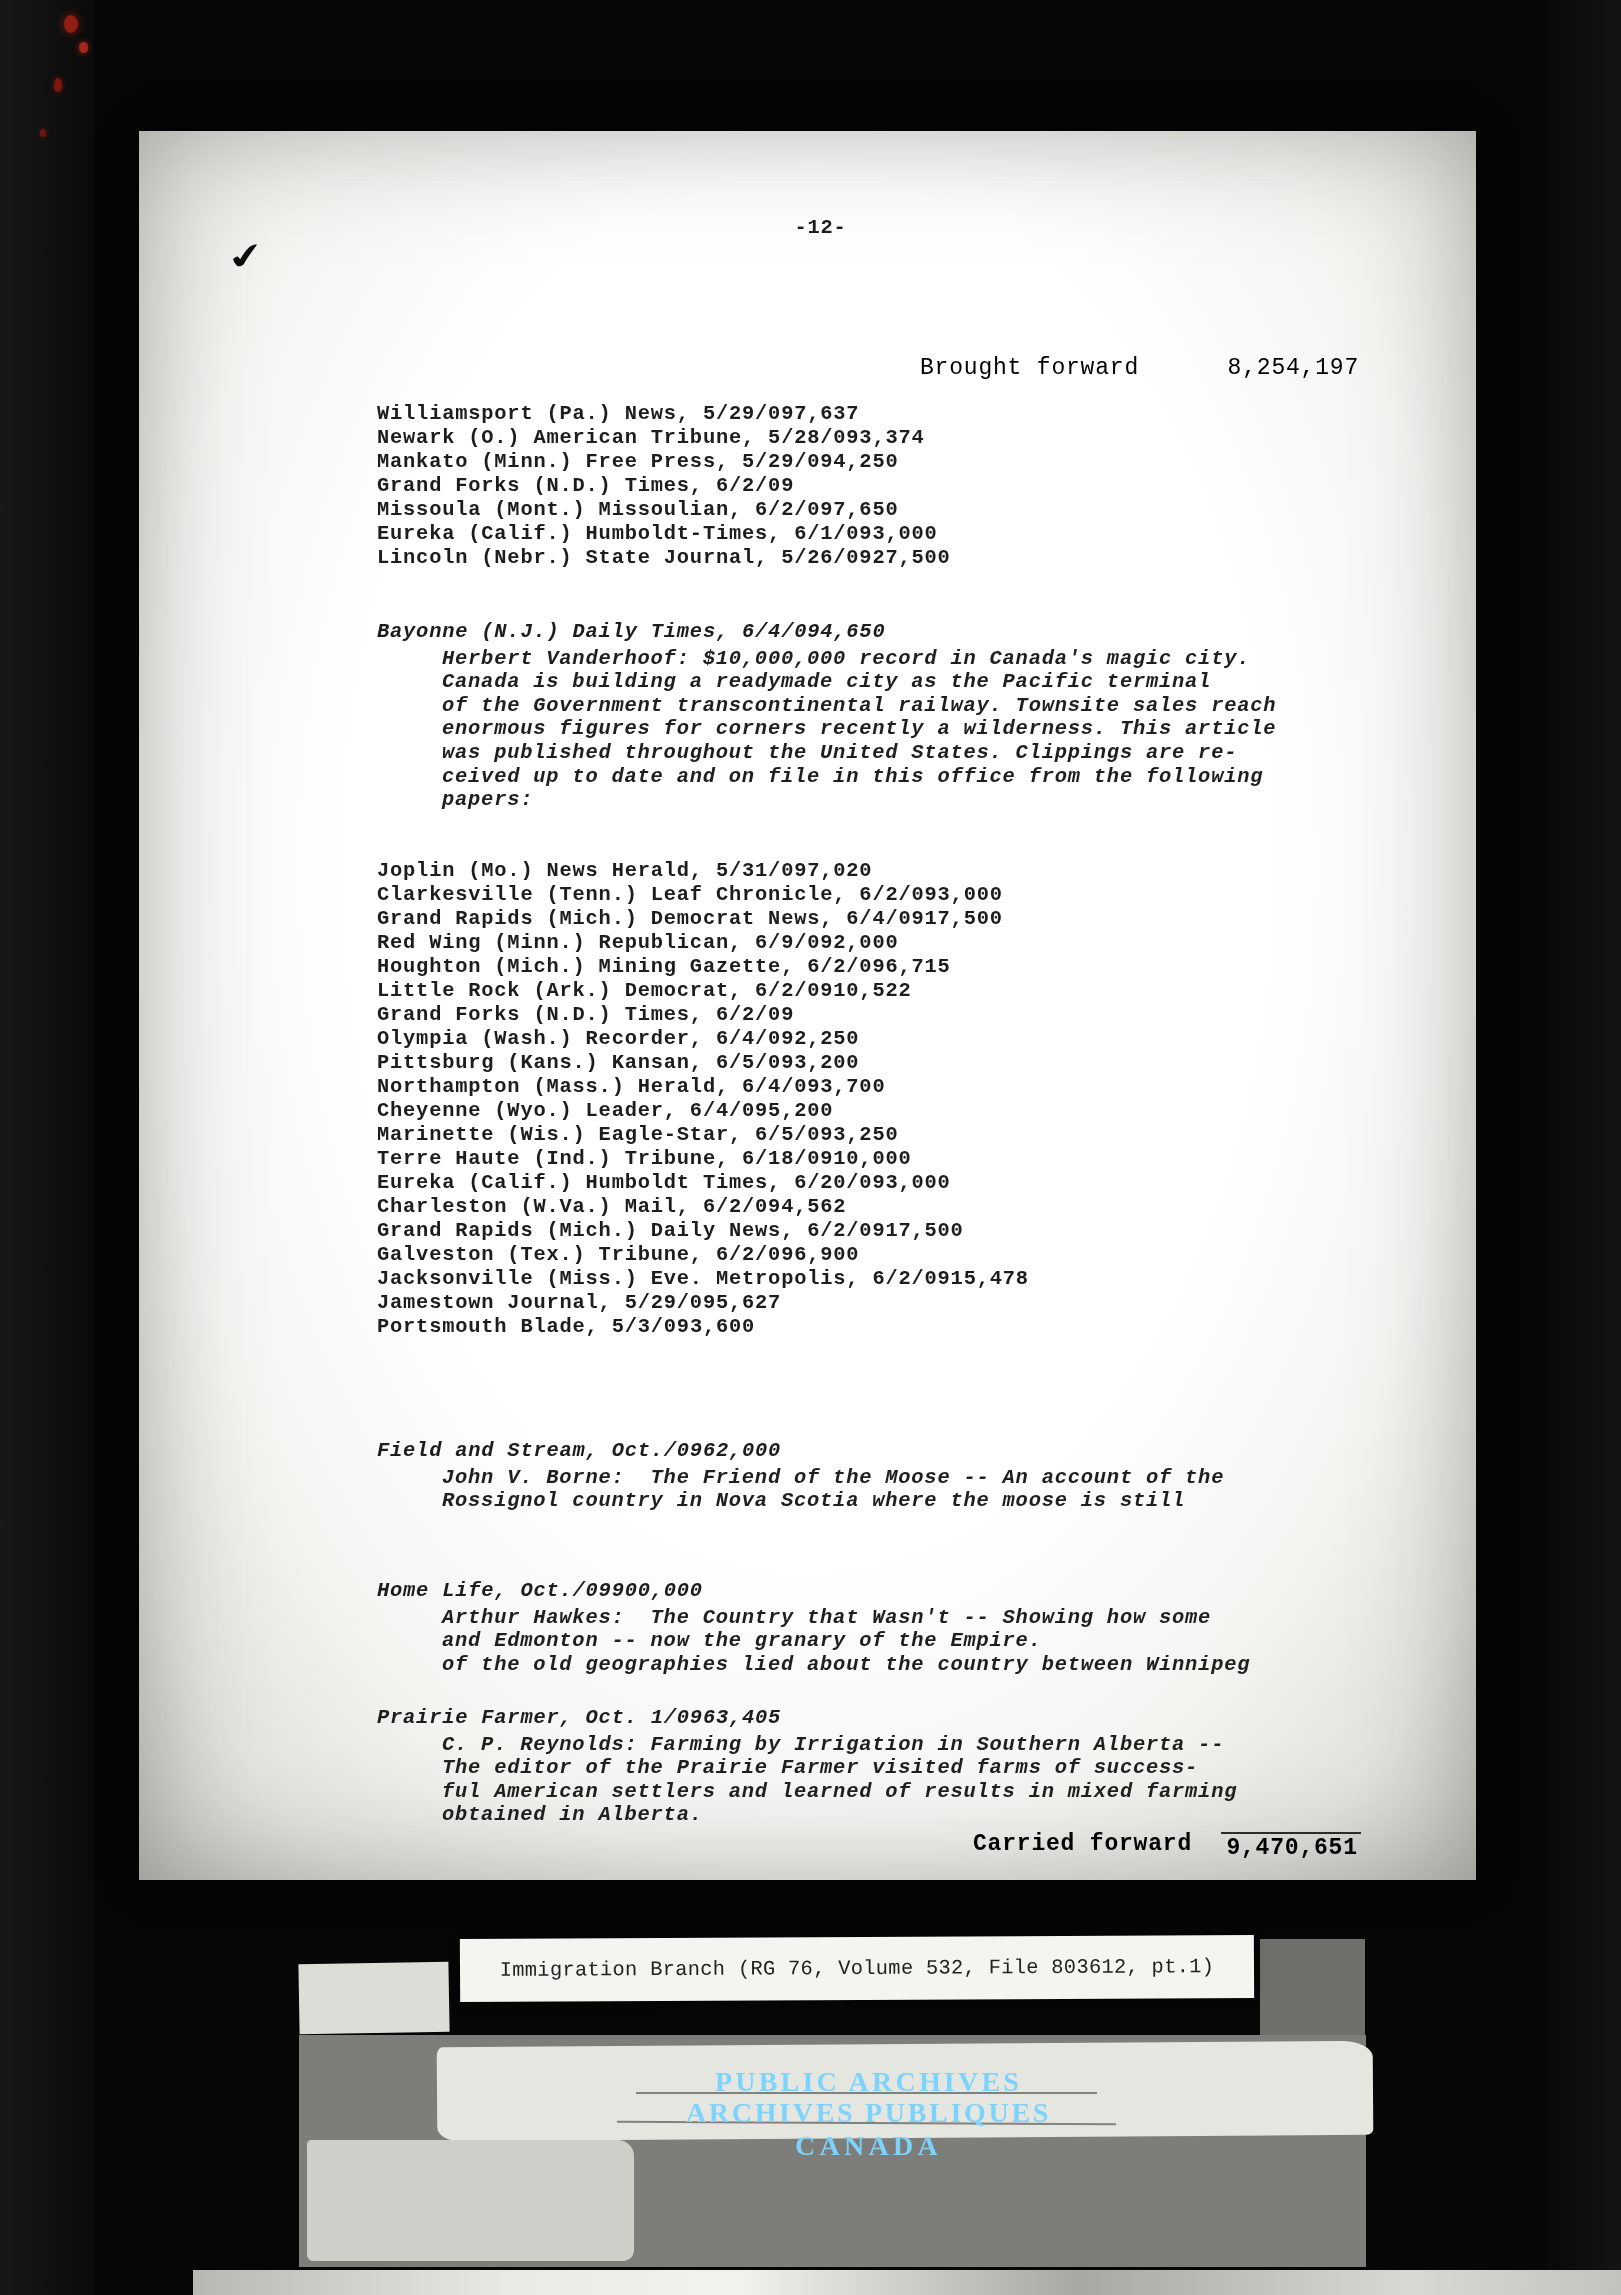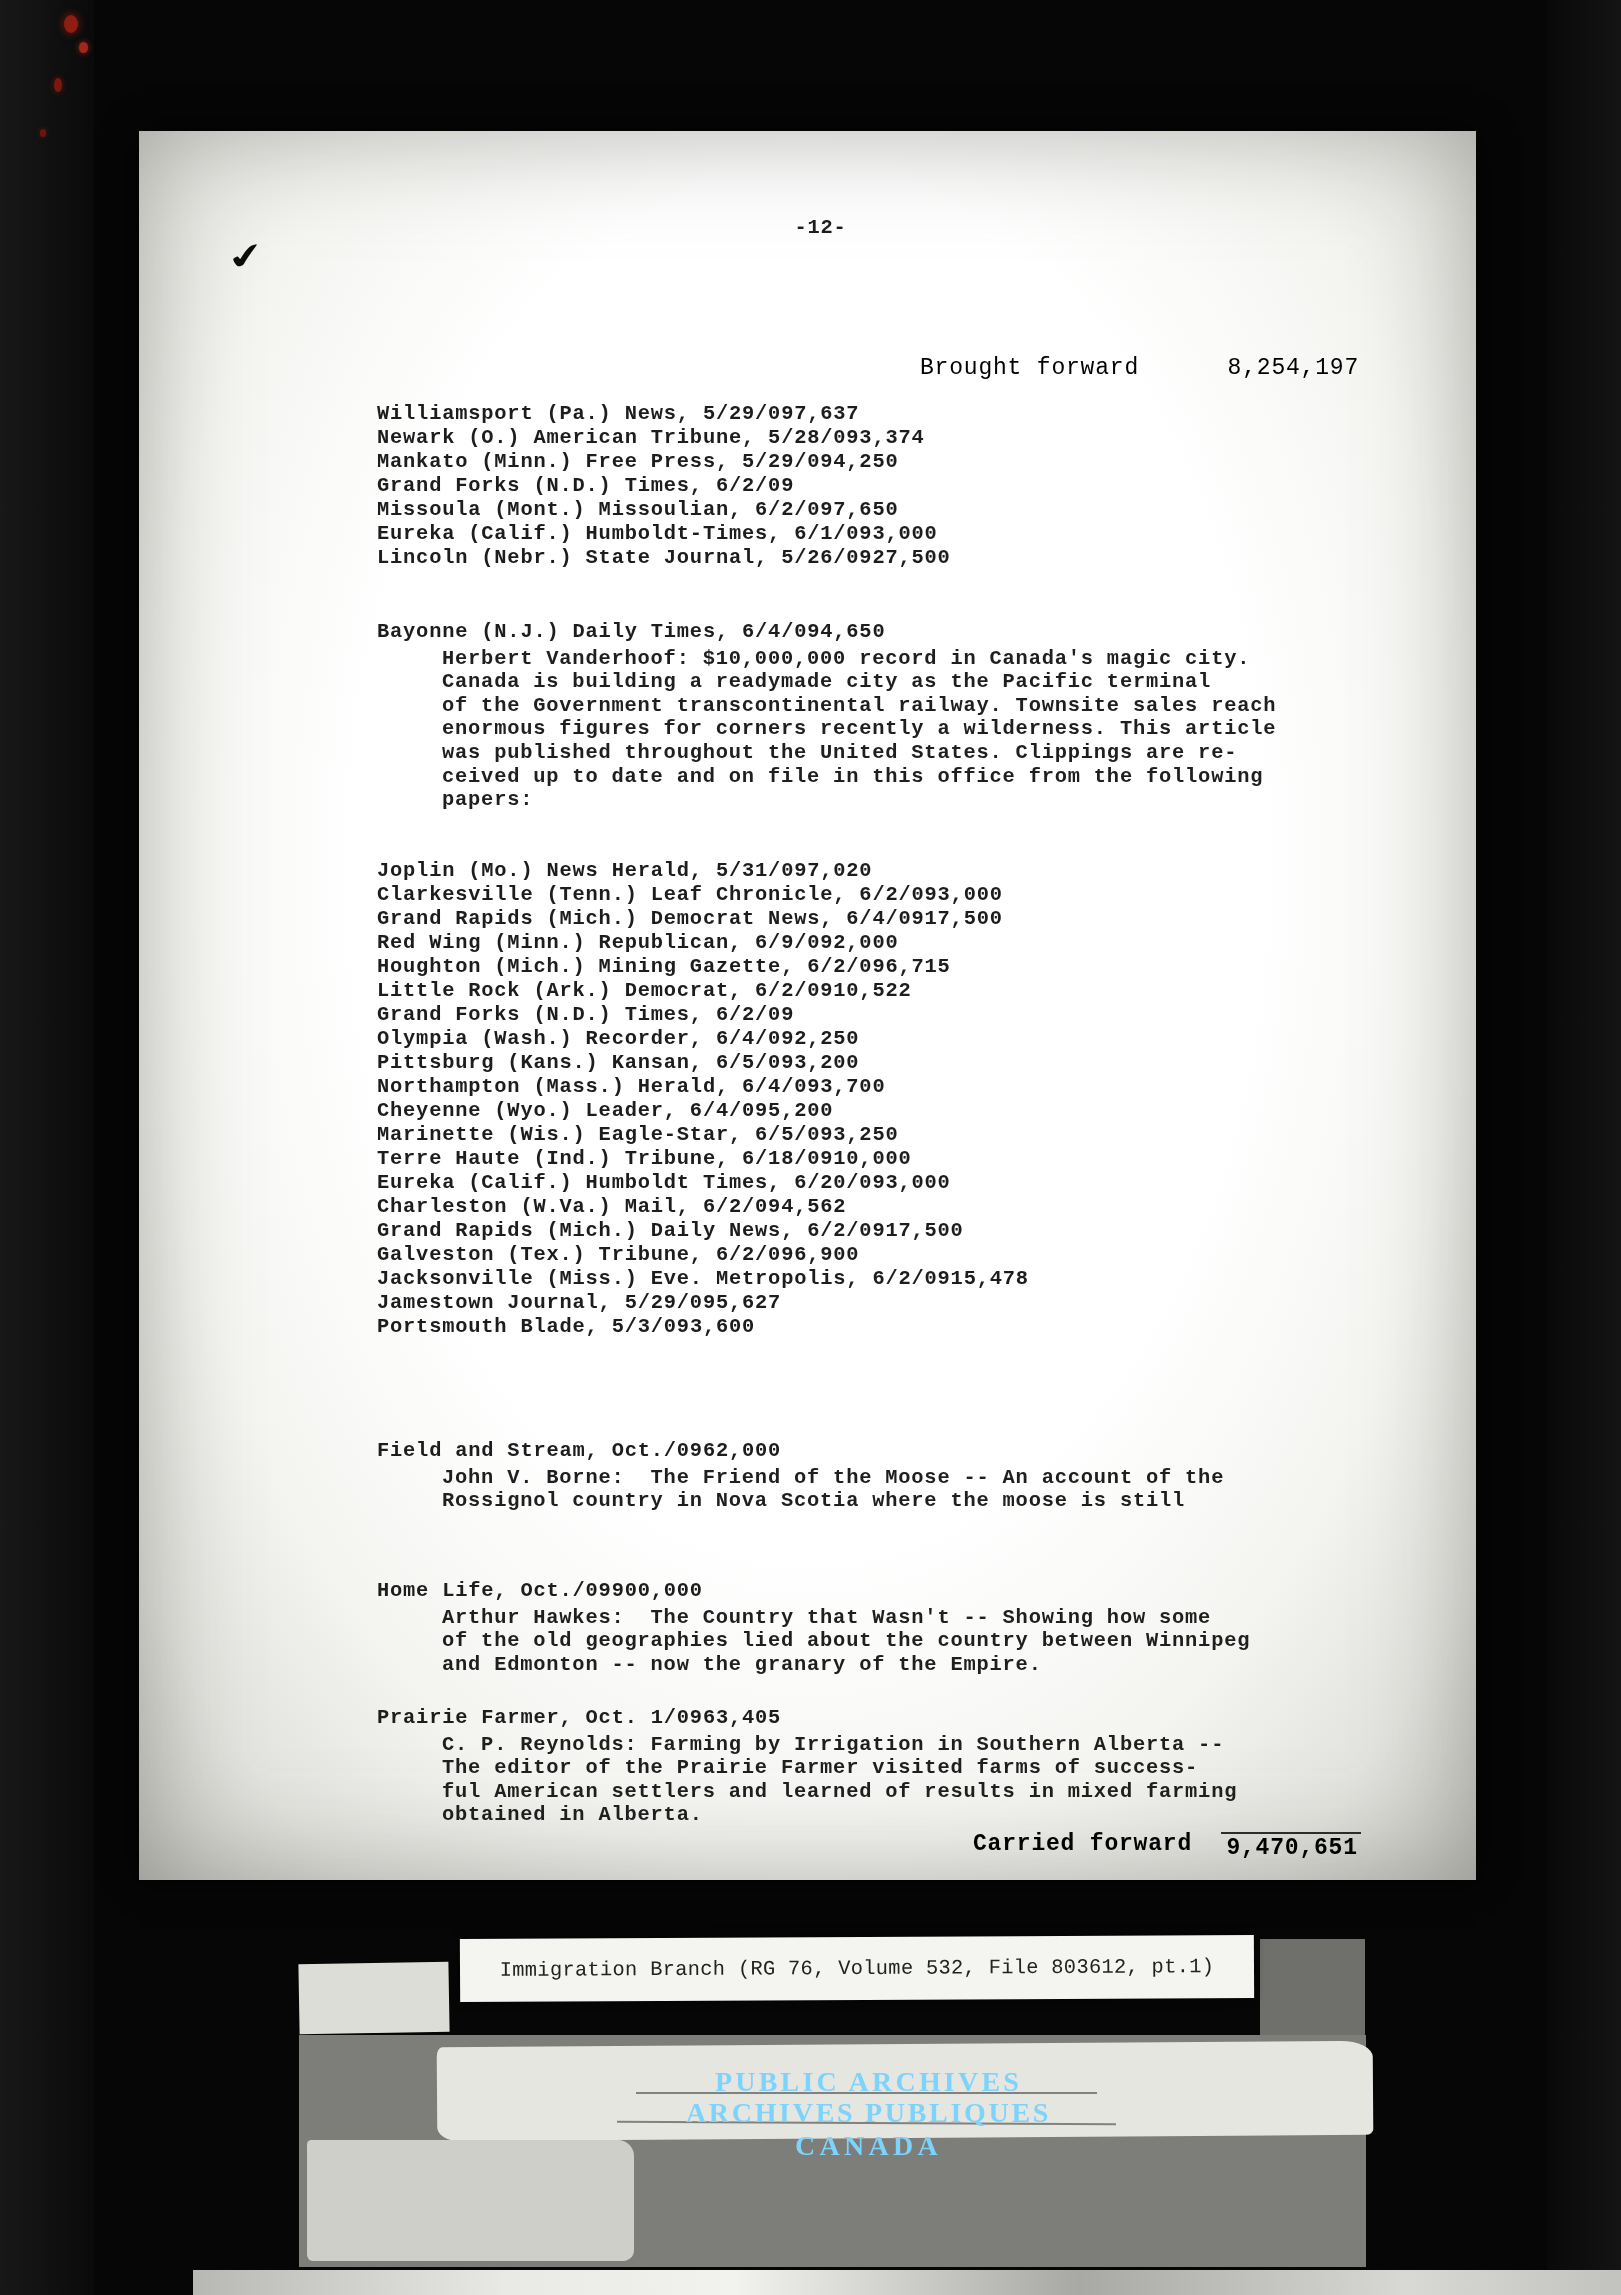--- a/index.html
+++ b/index.html
@@ -36,21 +36,21 @@
   .row.carried .fwd-value{border-top:2.1px solid #2c2c2c;padding:2.1px 3.2px 0 5.4px;}
 
   .list{position:absolute;left:238px;width:982px;}
   .list-top{top:271px;}
   .list-mid{top:728px;}
   .ledger-row{display:flex;justify-content:flex-start;height:24px;
     font-size:20.4px;letter-spacing:0.8px;line-height:24px;font-weight:600;white-space:pre;color:#1d1d1d;}
   .entry-name{white-space:pre;}
   .entry-value{white-space:pre;}
 
-  .entry-block{position:absolute;left:238px;width:982px;color:#1d1d1d;}
+  .entry-block{position:absolute;left:238px;width:982px;color:#1d1d1d;font-style:italic;}
   .bayonne{top:489px;}
   .mag0{top:1308px;}
   .mag1{top:1448px;}
   .mag2{top:1575px;}
   .note{margin-left:65px;margin-top:2.7px;}
   .note-line{font-size:20.4px;letter-spacing:0.8px;line-height:23.6px;font-weight:600;white-space:pre;color:#1f1f1f;}
 
   
   .patch{position:absolute;}
   .patch-left-white{left:299px;top:1963px;width:150px;height:70px;background:#ddddd8;transform:rotate(-1deg);}
@@ -161,22 +161,22 @@
         </div>
     </div>
 
     <div class="entry-block mag1">
       <div class="ledger-row">
         <span class="entry-name">Home Life, Oct./09</span>
         <span class="entry-value">900,000</span>
       </div>
       <div class="note">
           <div class="note-line">Arthur Hawkes:  The Country that Wasn't -- Showing how some</div>
+          <div class="note-line">and Edmonton -- now the granary of the Empire.</div>
           <div class="note-line">of the old geographies lied about the country between Winnipeg</div>
-          <div class="note-line">and Edmonton -- now the granary of the Empire.</div>
         </div>
     </div>
 
     <div class="entry-block mag2">
       <div class="ledger-row">
         <span class="entry-name">Prairie Farmer, Oct. 1/09</span>
         <span class="entry-value">63,405</span>
       </div>
       <div class="note">
           <div class="note-line">C. P. Reynolds: Farming by Irrigation in Southern Alberta --</div>

